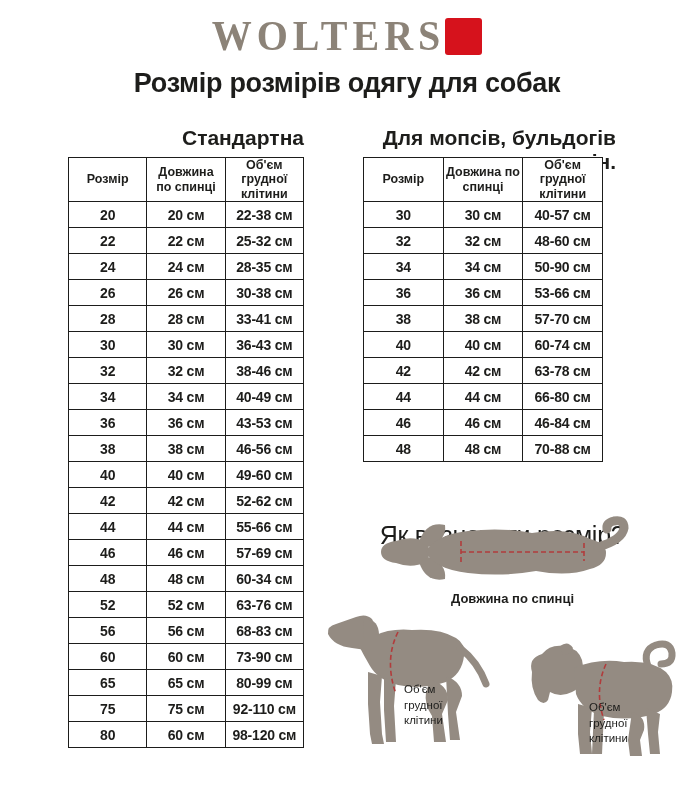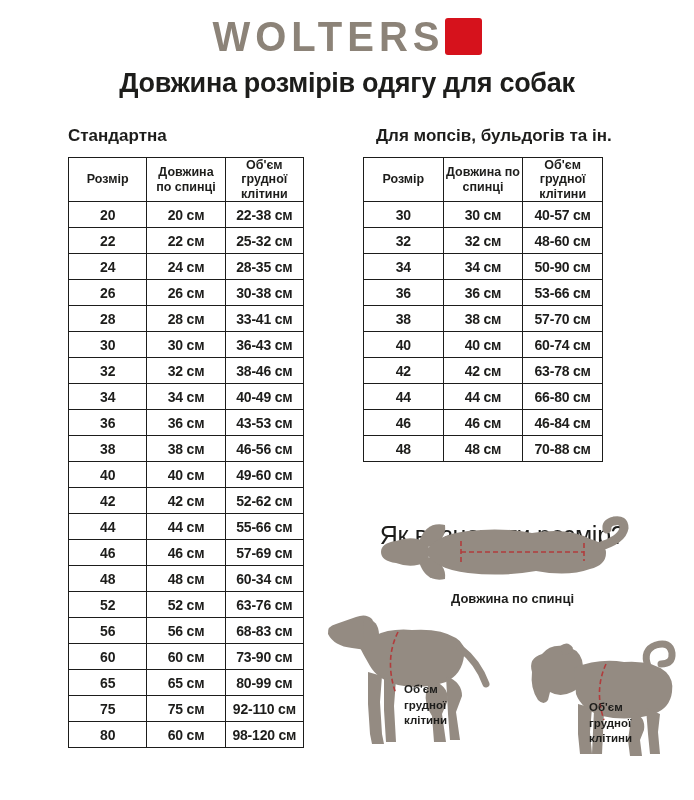--- a/index.html
+++ b/index.html
@@ -7,27 +7,27 @@
     --accent:#d6121c;
     --logo:#8c8378;
     --silhouette:#948b82;
     --measure:#b13c3c;
     --border:#1d1d1b;
   }
   *{box-sizing:border-box;margin:0;padding:0;}
   body{background:#fff;font-family:"Liberation Sans",sans-serif;color:var(--text);}
   .page{position:relative;width:694px;height:800px;background:#fff;overflow:hidden;}
 
-  .logo-row{position:absolute;top:16px;left:0;width:100%;display:flex;justify-content:center;align-items:center;gap:0;}
+  .logo-row{position:absolute;top:16px;left:0;width:100%;display:flex;justify-content:center;align-items:center;gap:0;font-family:Liberation Serif, serif;}
   .logo-text{font-size:40px;font-weight:700;letter-spacing:5px;color:var(--logo);line-height:1;transform:scaleY(1.05);}
   .logo-square{width:37px;height:37px;background:var(--accent);border-radius:3px;}
 
   .page-title{position:absolute;top:68px;left:0;width:100%;text-align:center;font-size:27px;font-weight:700;letter-spacing:-0.3px;}
 
-  .caption{position:absolute;top:126px;font-size:17px;font-weight:700;text-align:left;}
+  .caption{position:absolute;top:126px;font-size:21px;font-weight:700;text-align:right;}
   .caption-left{left:68px;width:236px;}
   .caption-right{left:376px;width:240px;}
 
   table.size-table{position:absolute;border-collapse:collapse;table-layout:fixed;background:#fff;}
   .table-left{left:68px;top:157px;width:236px;}
   .table-right{left:363px;top:157px;width:240px;}
   .size-table th,.size-table td{border:1.5px solid var(--border);text-align:center;vertical-align:middle;font-weight:700;padding:0 2px;}
   .size-table th{height:37px;font-size:12.5px;line-height:1.15;}
   .size-table td{height:26px;font-size:14px;letter-spacing:-0.2px;}
 
@@ -37,35 +37,35 @@
   .illu-top{left:376px;top:516px;}
   .illu-side{left:326px;top:610px;}
   .illu-bulldog{left:526px;top:638px;}
 
   .dog-fill{fill:var(--silhouette);stroke:none;}
   .dog-tail{fill:none;stroke:var(--silhouette);stroke-width:9;stroke-linecap:round;}
   .dog-tail-thin{fill:none;stroke:var(--silhouette);stroke-width:7;stroke-linecap:round;}
   .measure-line{fill:none;stroke:var(--measure);stroke-width:1.6;stroke-dasharray:5 3;}
 
   .back-length-label{position:absolute;left:390px;top:591px;width:245px;text-align:center;font-size:13px;font-weight:700;}
-  .chest-label{position:absolute;font-size:11.5px;font-weight:700;line-height:1.35;white-space:pre-line;}
+  .chest-label{position:absolute;font-size:11.5px;font-weight:400;line-height:1.35;white-space:pre-line;}
   .chest-label-left{left:404px;top:682px;}
   .chest-label-right{left:589px;top:700px;}
 </style>
 </head>
 <body>
 
 <div class="page">
 
   <header class="logo-row">
     <span class="logo-text">WOLTERS</span>
     <span class="logo-square"></span>
   </header>
 
-  <h1 class="page-title">Довжина розмірів одягу для собак</h1>
+  <h1 class="page-title">Розмір розмірів одягу для собак</h1>
 
   <div class="caption caption-left">Стандартна</div>
   <div class="caption caption-right">Для мопсів, бульдогів та ін.</div>
 
   <table class="size-table table-left">
       <thead>
         <tr>
           <th>Розмір</th>
           <th>Довжина по спинці</th>
           <th>Об'єм грудної клітини</th>

